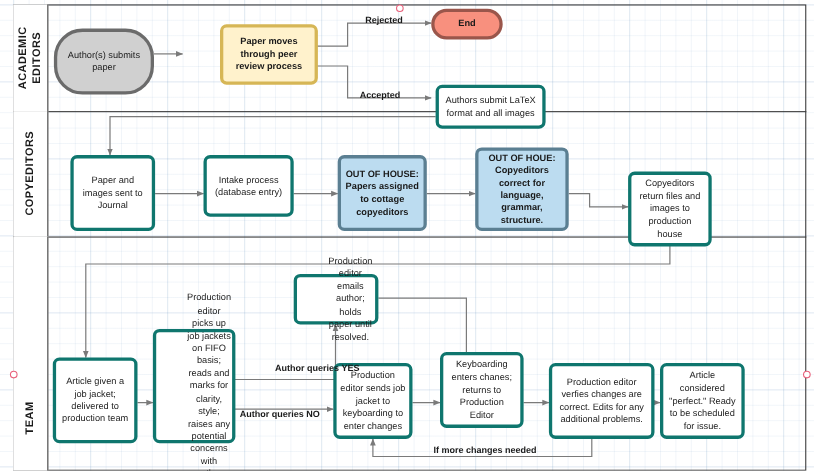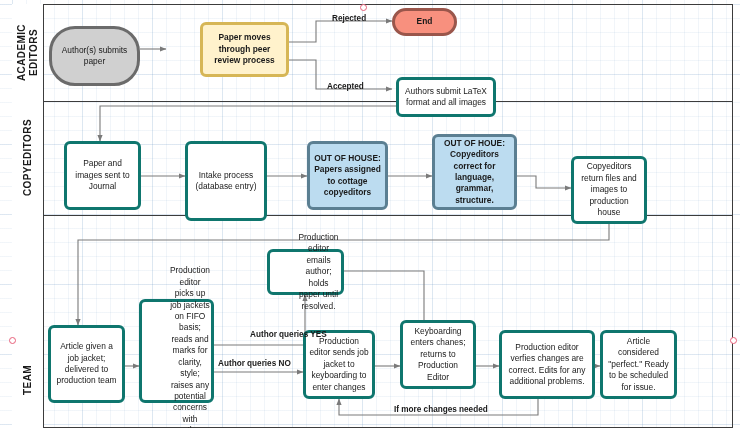--- a/index.html
+++ b/index.html
@@ -137,21 +137,21 @@
 </div>
 
 <div class="node plain" style="left:396px;top:77px;width:100px;height:40px;">
   <span>Authors submit LaTeX format and all images</span>
 </div>
 
 <div class="node plain" style="left:64px;top:141px;width:77px;height:69px;">
   <span>Paper and images sent to Journal</span>
 </div>
 
-<div class="node plain" style="left:185px;top:141px;width:82px;height:80px;">
+<div class="node plain" style="left:185px;top:141px;width:82px;height:56px;">
   <span>Intake process (database entry)</span>
 </div>
 
 <div class="node n-blue" style="left:307px;top:141px;width:81px;height:69px;">
   <span>OUT OF HOUSE: Papers assigned to cottage copyeditors</span>
 </div>
 
 <div class="node n-blue" style="left:432px;top:134px;width:85px;height:76px;">
   <span>OUT OF HOUE: Copyeditors correct for language, grammar, structure.</span>
 </div>
@@ -190,18 +190,18 @@
 
 <div class="edge-label" style="left:332px;top:14px;">
   <span>Rejected</span>
 </div>
 <div class="edge-label" style="left:327px;top:82px;">
   <span>Accepted</span>
 </div>
 <div class="edge-label" style="left:216px;top:330px;margin-left:34px;">
   <span>Author queries YES</span>
 </div>
-<div class="edge-label" style="left:218px;top:359px;">
+<div class="edge-label" style="left:218px;top:372px;">
   <span>Author queries NO</span>
 </div>
 <div class="edge-label" style="left:394px;top:405px;">
   <span>If more changes needed</span>
 </div>
 
 </body></html>

